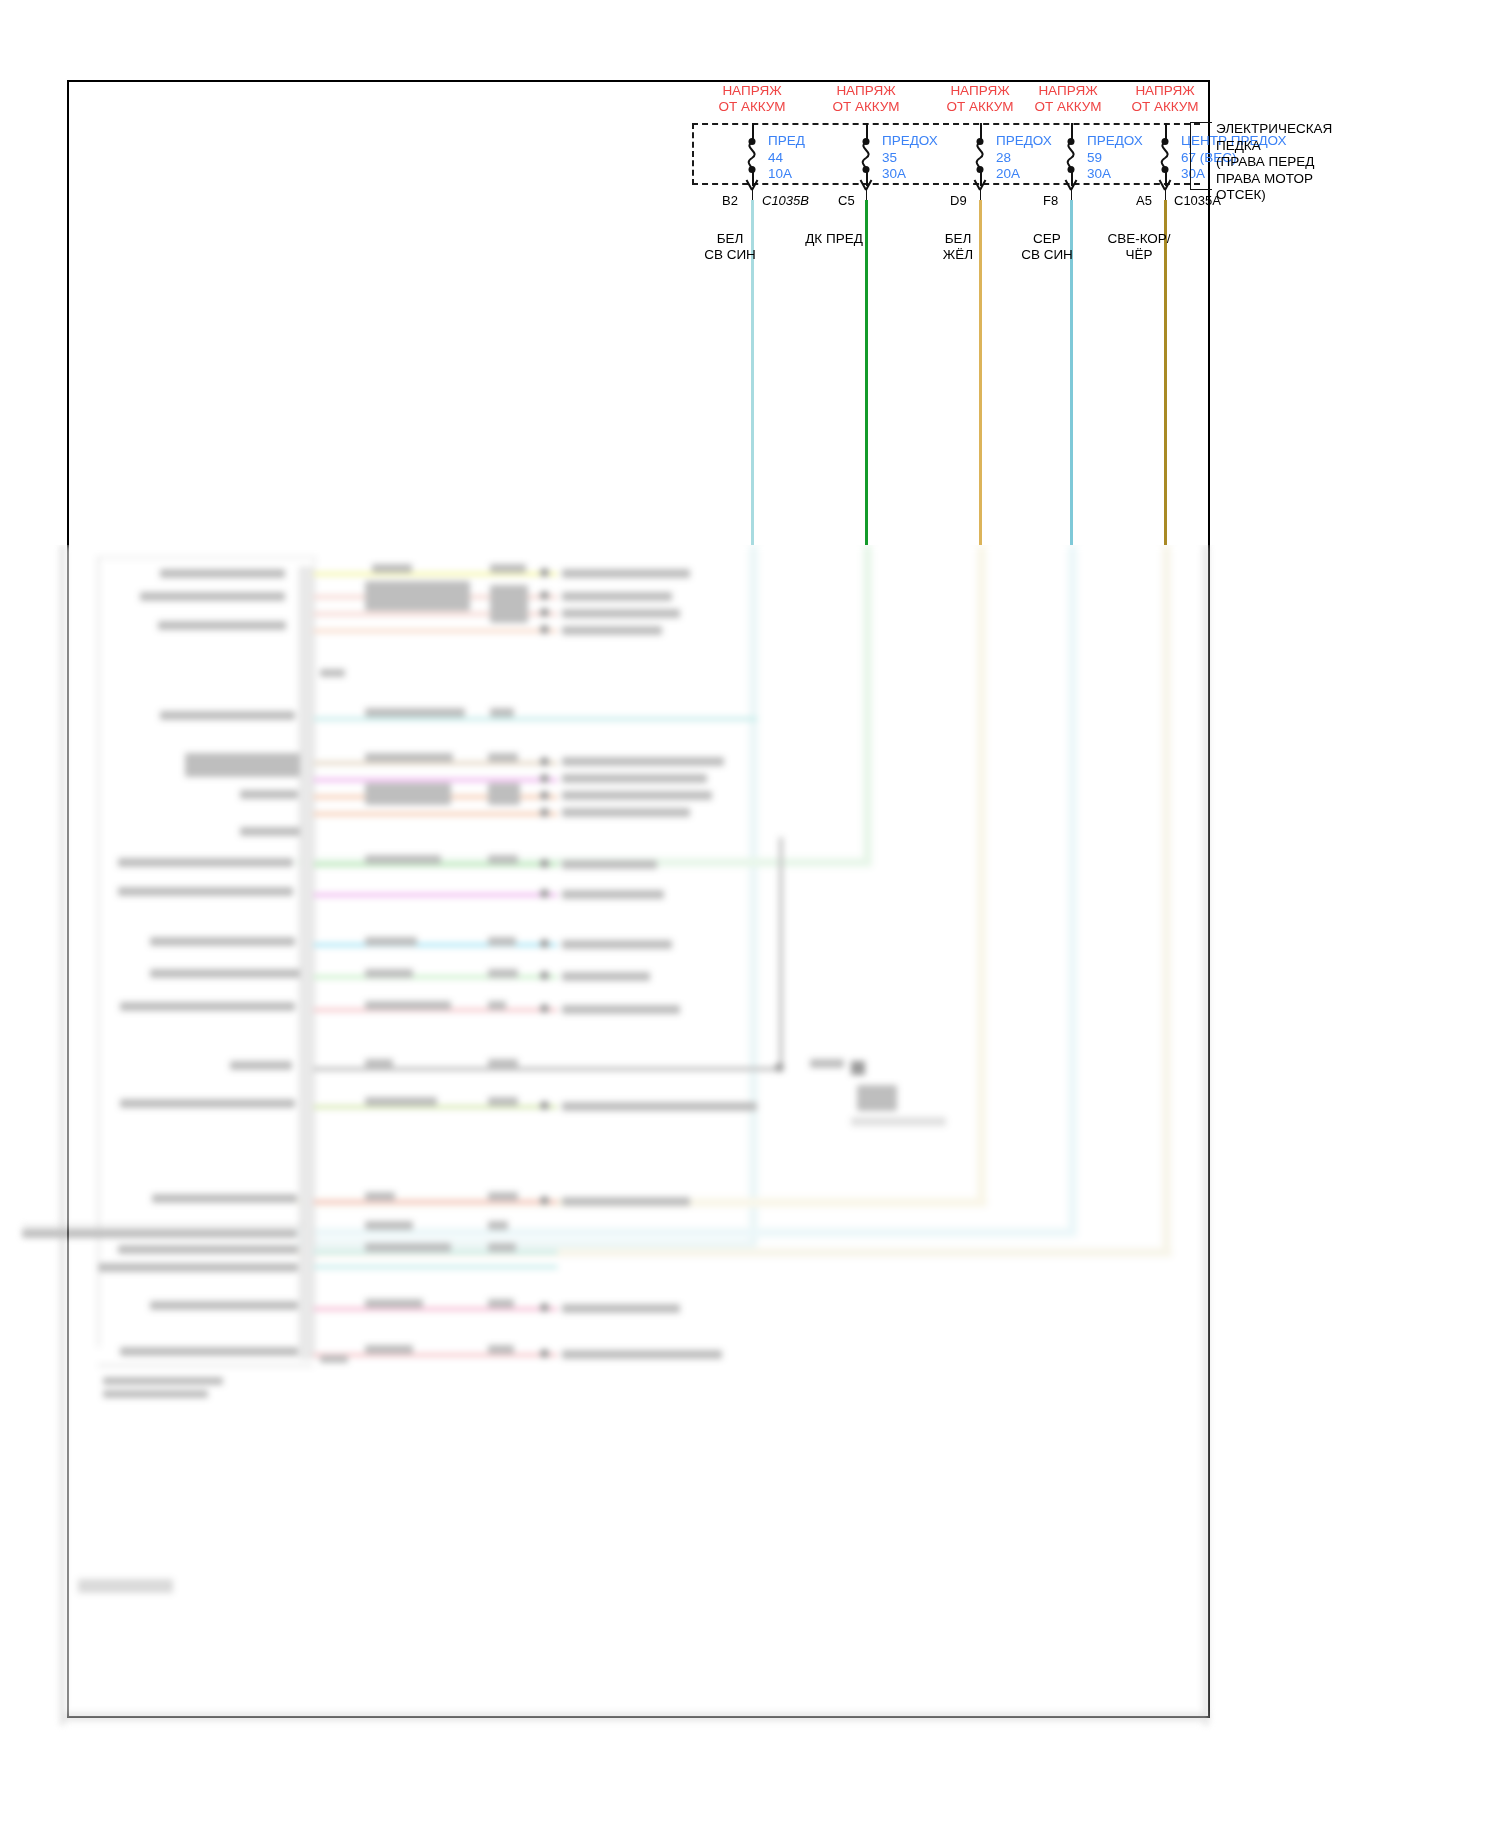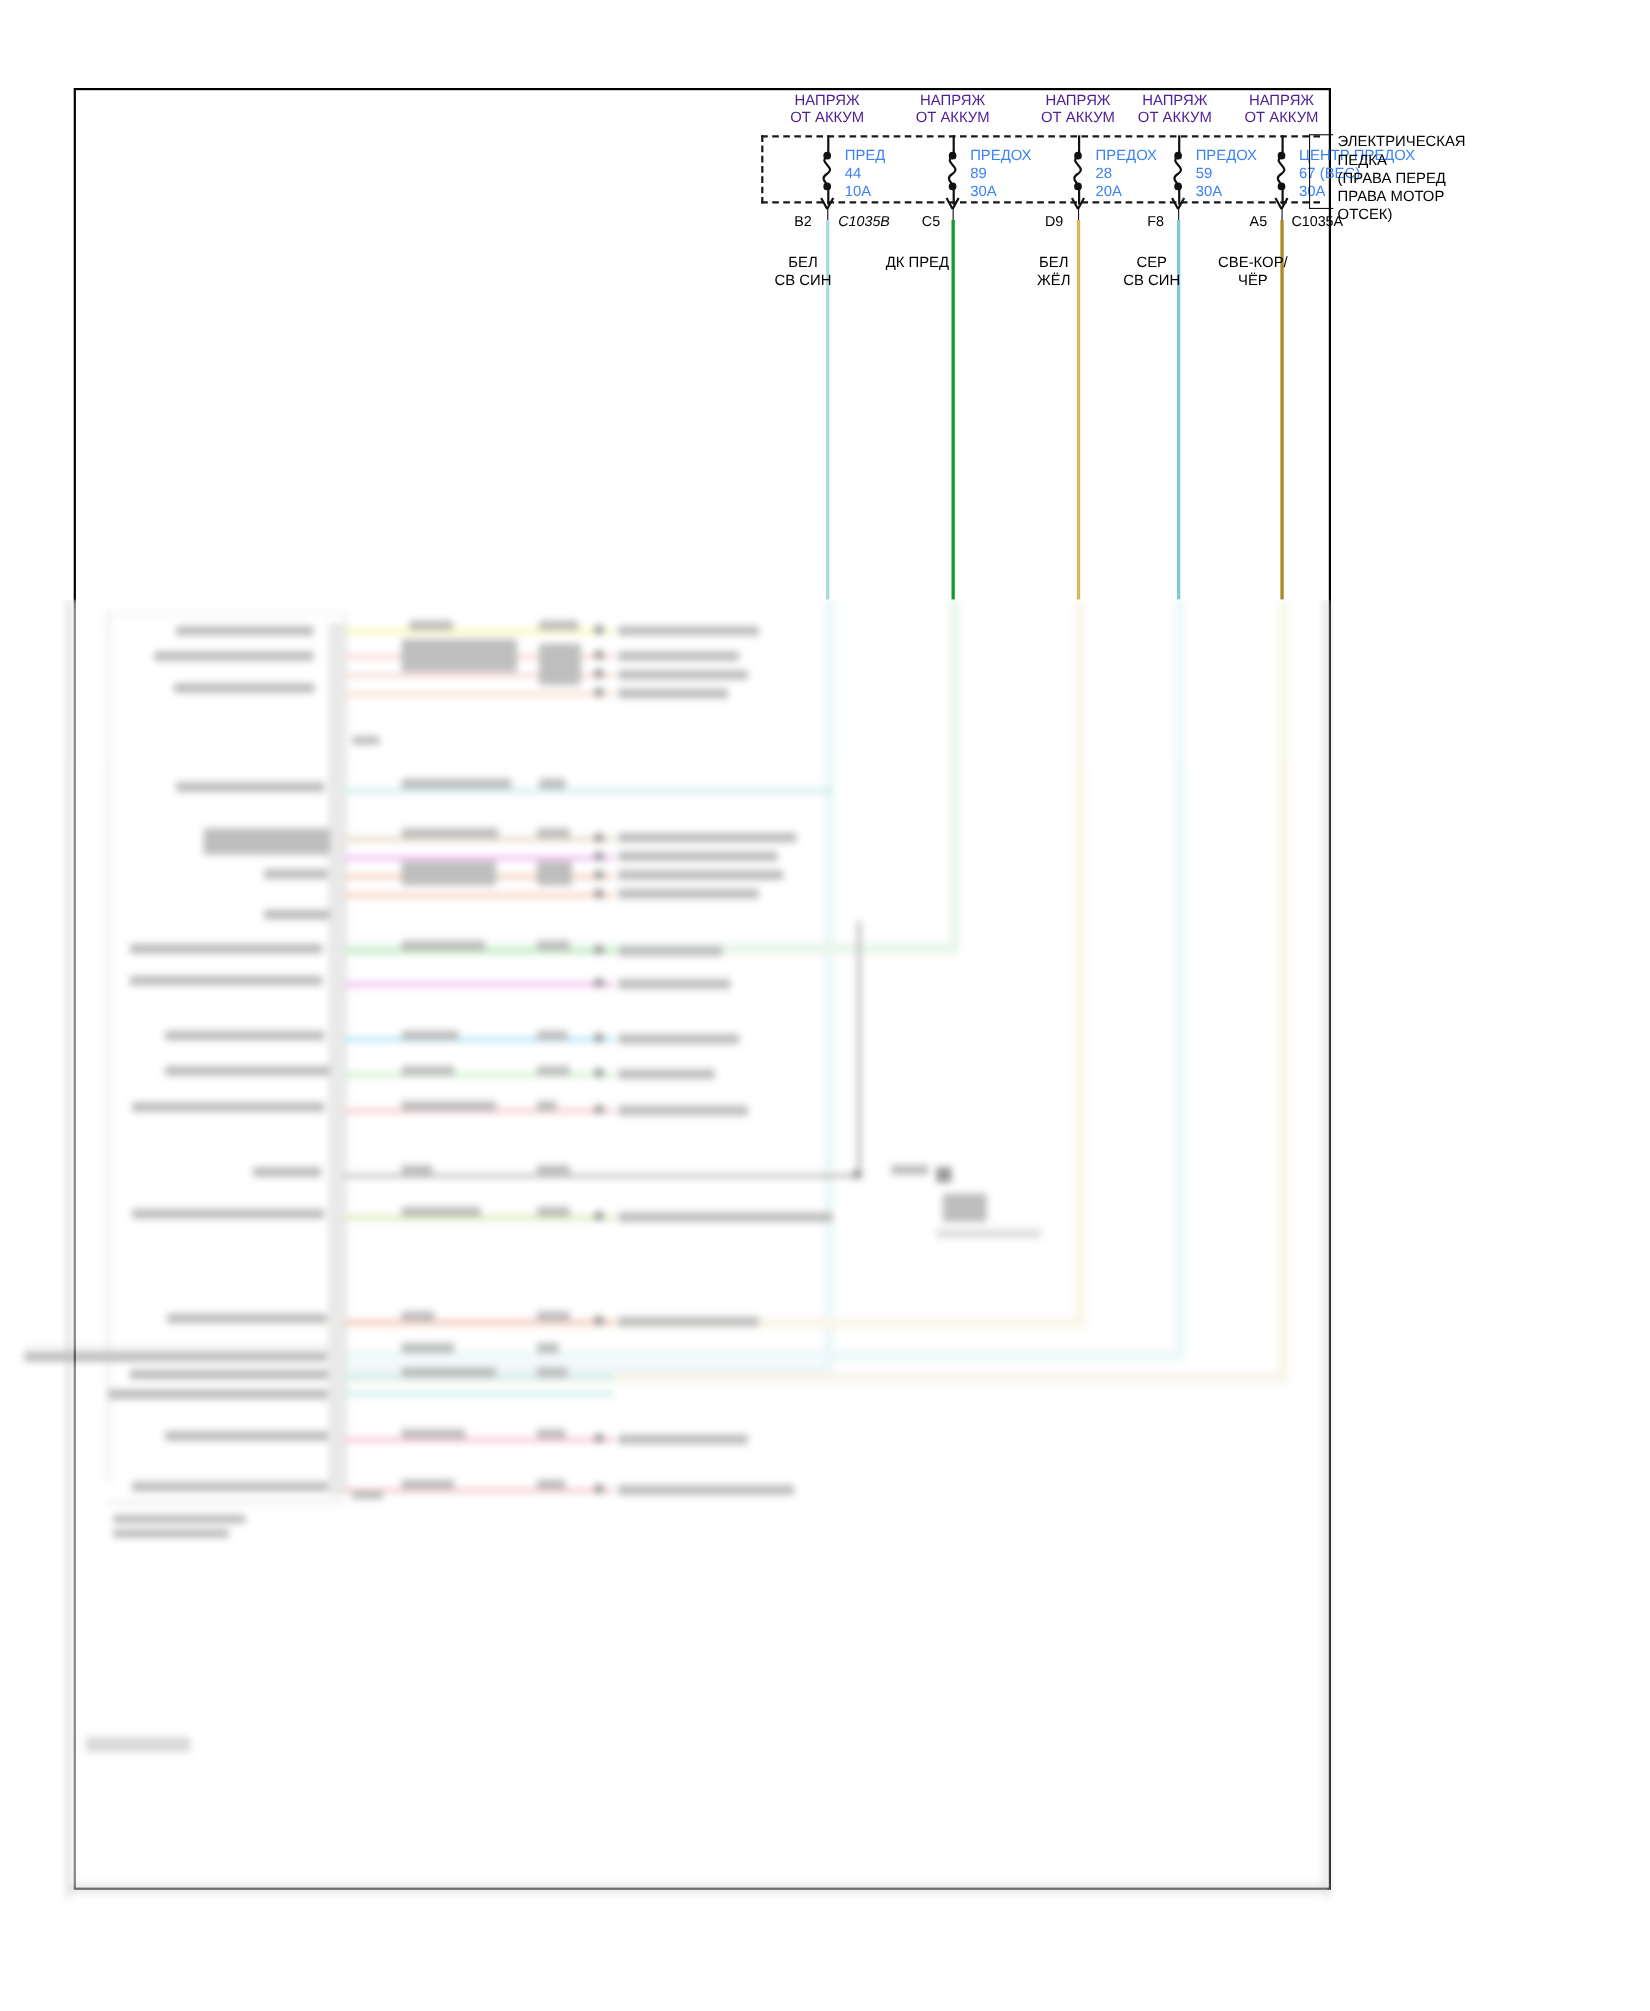--- a/index.html
+++ b/index.html
@@ -10,21 +10,21 @@
   .sheet-border{position:absolute;border:2px solid #000;box-sizing:border-box;}
 
   
   .fusebox{position:absolute;box-sizing:border-box;}
   .fusebox .dash-top,.fusebox .dash-bot{position:absolute;left:0;right:0;height:0;
        border-top:2px dashed #1a1a1a;}
   .fusebox .dash-left{position:absolute;top:0;bottom:0;left:0;width:0;
        border-left:2px dashed #1a1a1a;}
 
   .batt-label{position:absolute;text-align:center;font-size:13.5px;line-height:16px;
-       color:#4c1d95;white-space:nowrap;transform:translateX(-50%);}
+       color:#ef4444;white-space:nowrap;transform:translateX(-50%);}
   .fuse-stem{position:absolute;width:0;border-left:2px solid #111;}
   .fuse-dot{position:absolute;width:7px;height:7px;border-radius:50%;background:#111;
        transform:translateX(-50%);}
   .fuse-squig{position:absolute;transform:translateX(-50%);}
   .fuse-arrow{position:absolute;transform:translateX(-50%);}
   .fuse-text{position:absolute;font-size:13.5px;line-height:16.5px;color:#3b82f6;white-space:nowrap;}
 
   .pin-label{position:absolute;font-size:13px;color:#000;white-space:nowrap;}
   .conn-label{position:absolute;font-size:13px;color:#000;white-space:nowrap;}
   .conn-tick{position:absolute;width:0;border-left:1.5px solid #111;}
@@ -125,21 +125,21 @@
     </div>
     <div class="fuse-dot" style="left:866px;top:166px;"></div>
     <div class="fuse-stem" style="left:866px;top:170px;height:16px;"></div>
     <div class="fuse-arrow" style="left:866px;top:178px;">
       <svg width="14" height="14" viewBox="0 0 14 14">
           <path d="M7 12 L1.5 2 M7 12 L12.5 2" stroke="#111" stroke-width="2" fill="none"></path>
         </svg>
     </div>
     <div class="fuse-text" style="left:882px;top:133px;">
       <div>ПРЕДОХ</div>
-      <div>89</div>
+      <div>35</div>
       <div>30A</div>
     </div>
   </div>
   <div class="conn-tick" style="left:866px;top:190px;height:14px;"></div>
   <div class="pin-label" style="left:838px;top:193px;">C5</div>
   <div class="wire" style="left:865px;top:200px;height:345px;background:#149b2a;"></div>
   <div class="wire-label" style="left:834px;top:231px;">
     <div>ДК ПРЕД</div>
   </div>
 

